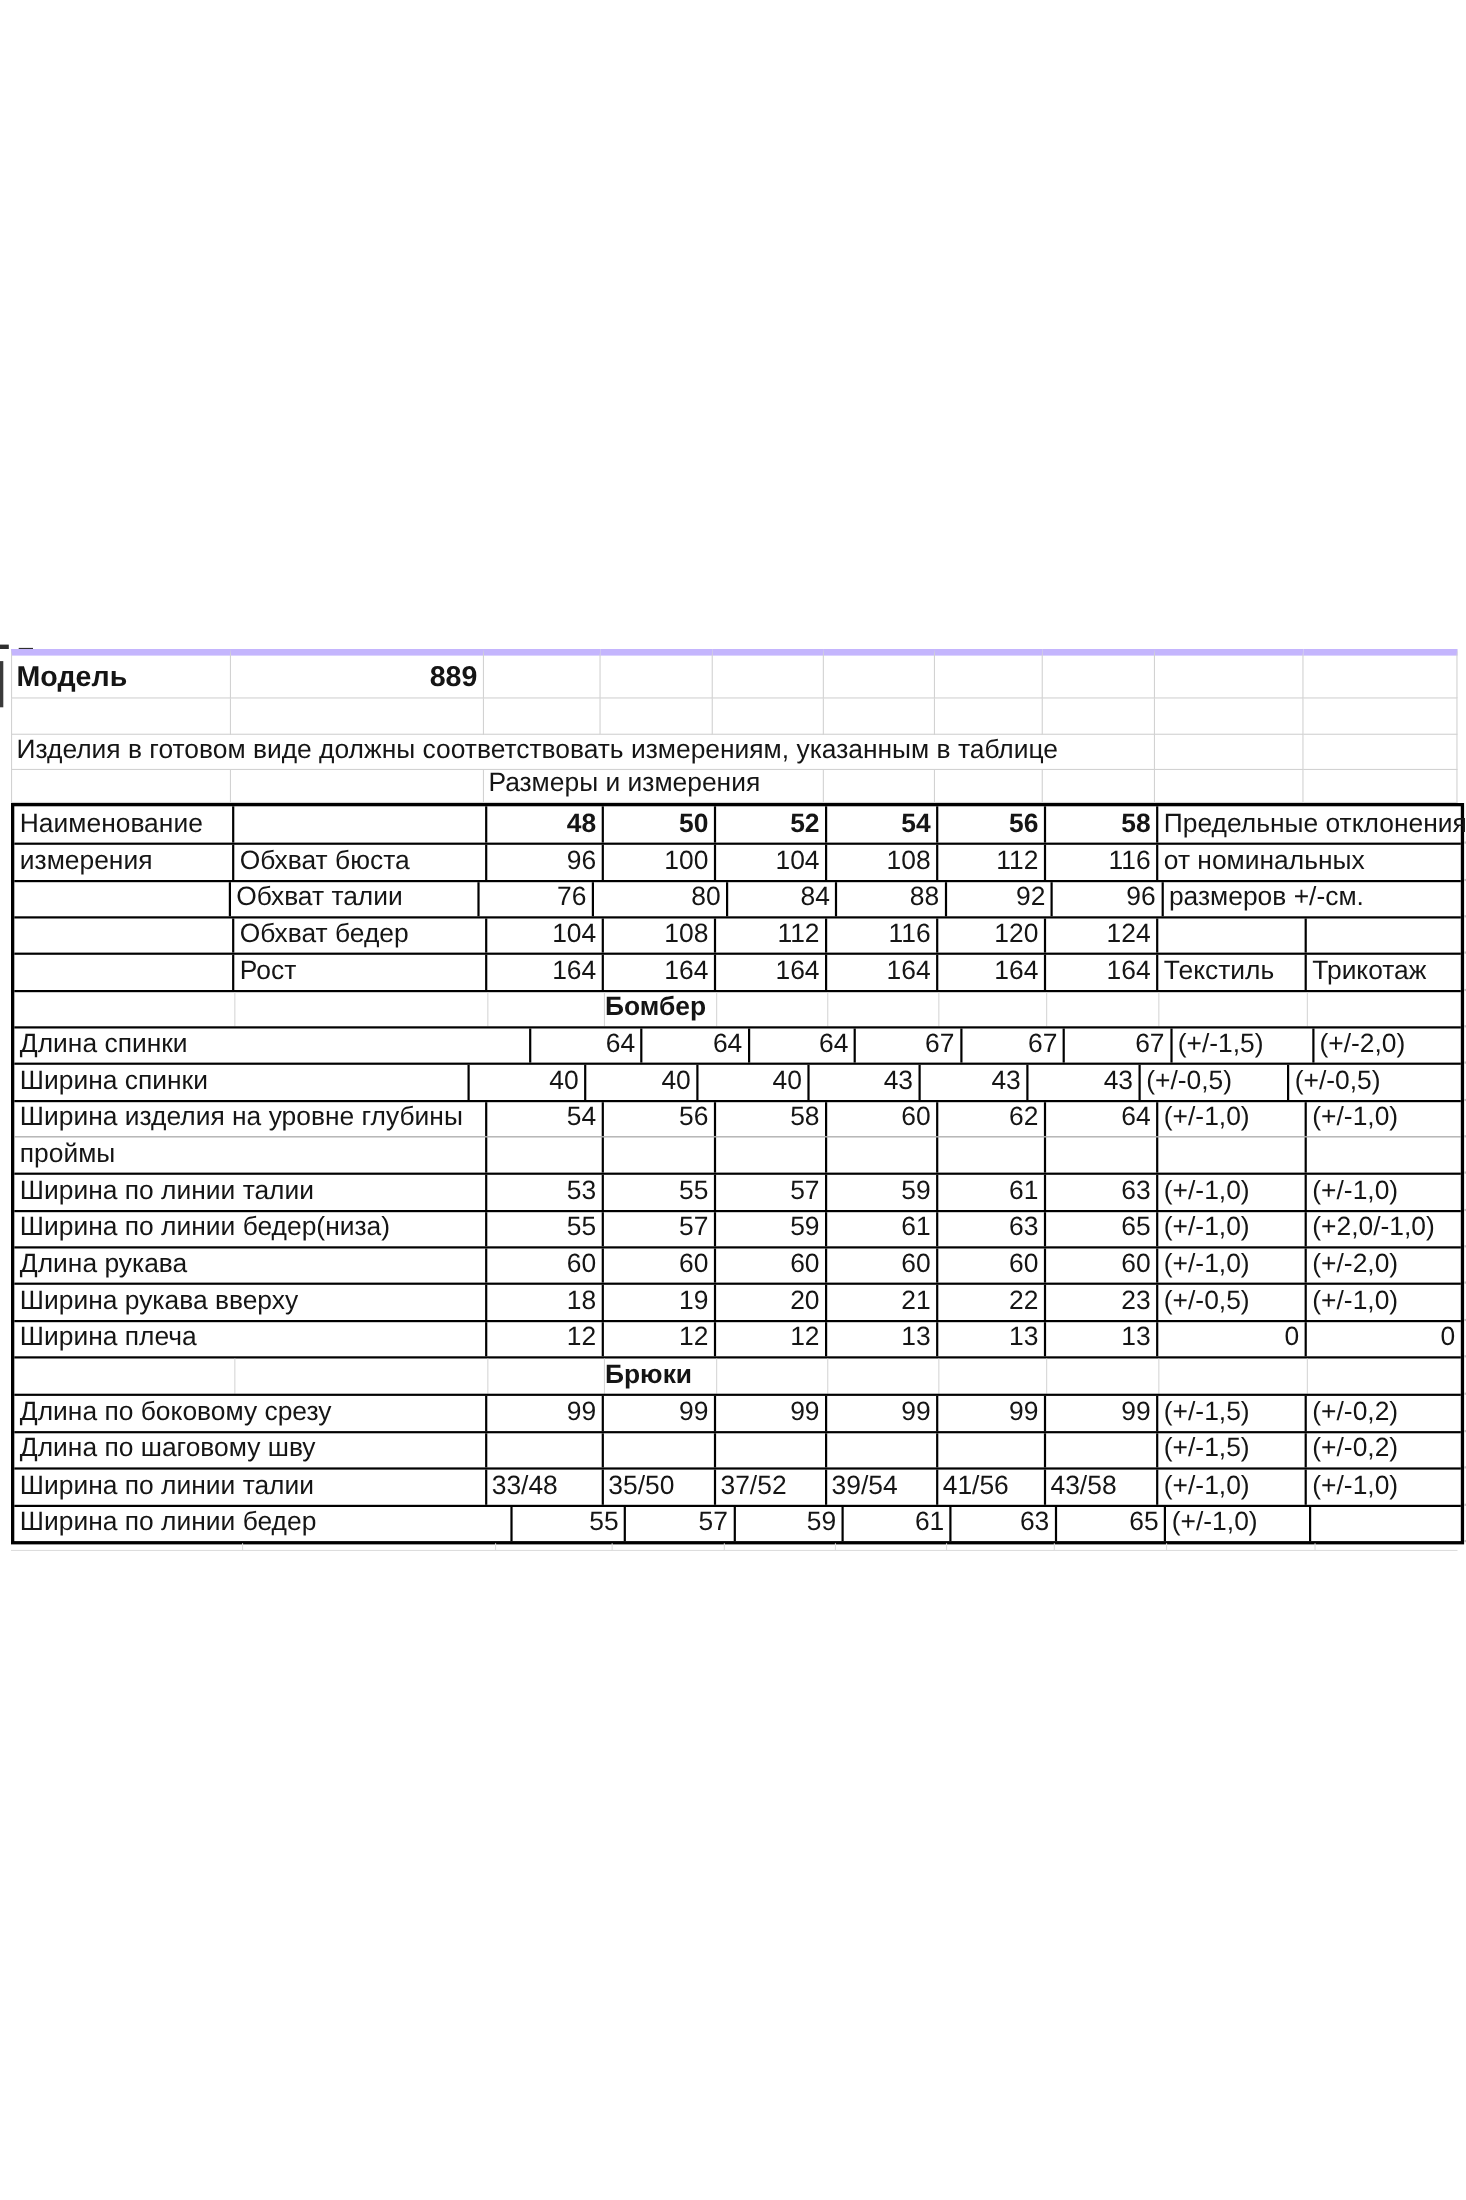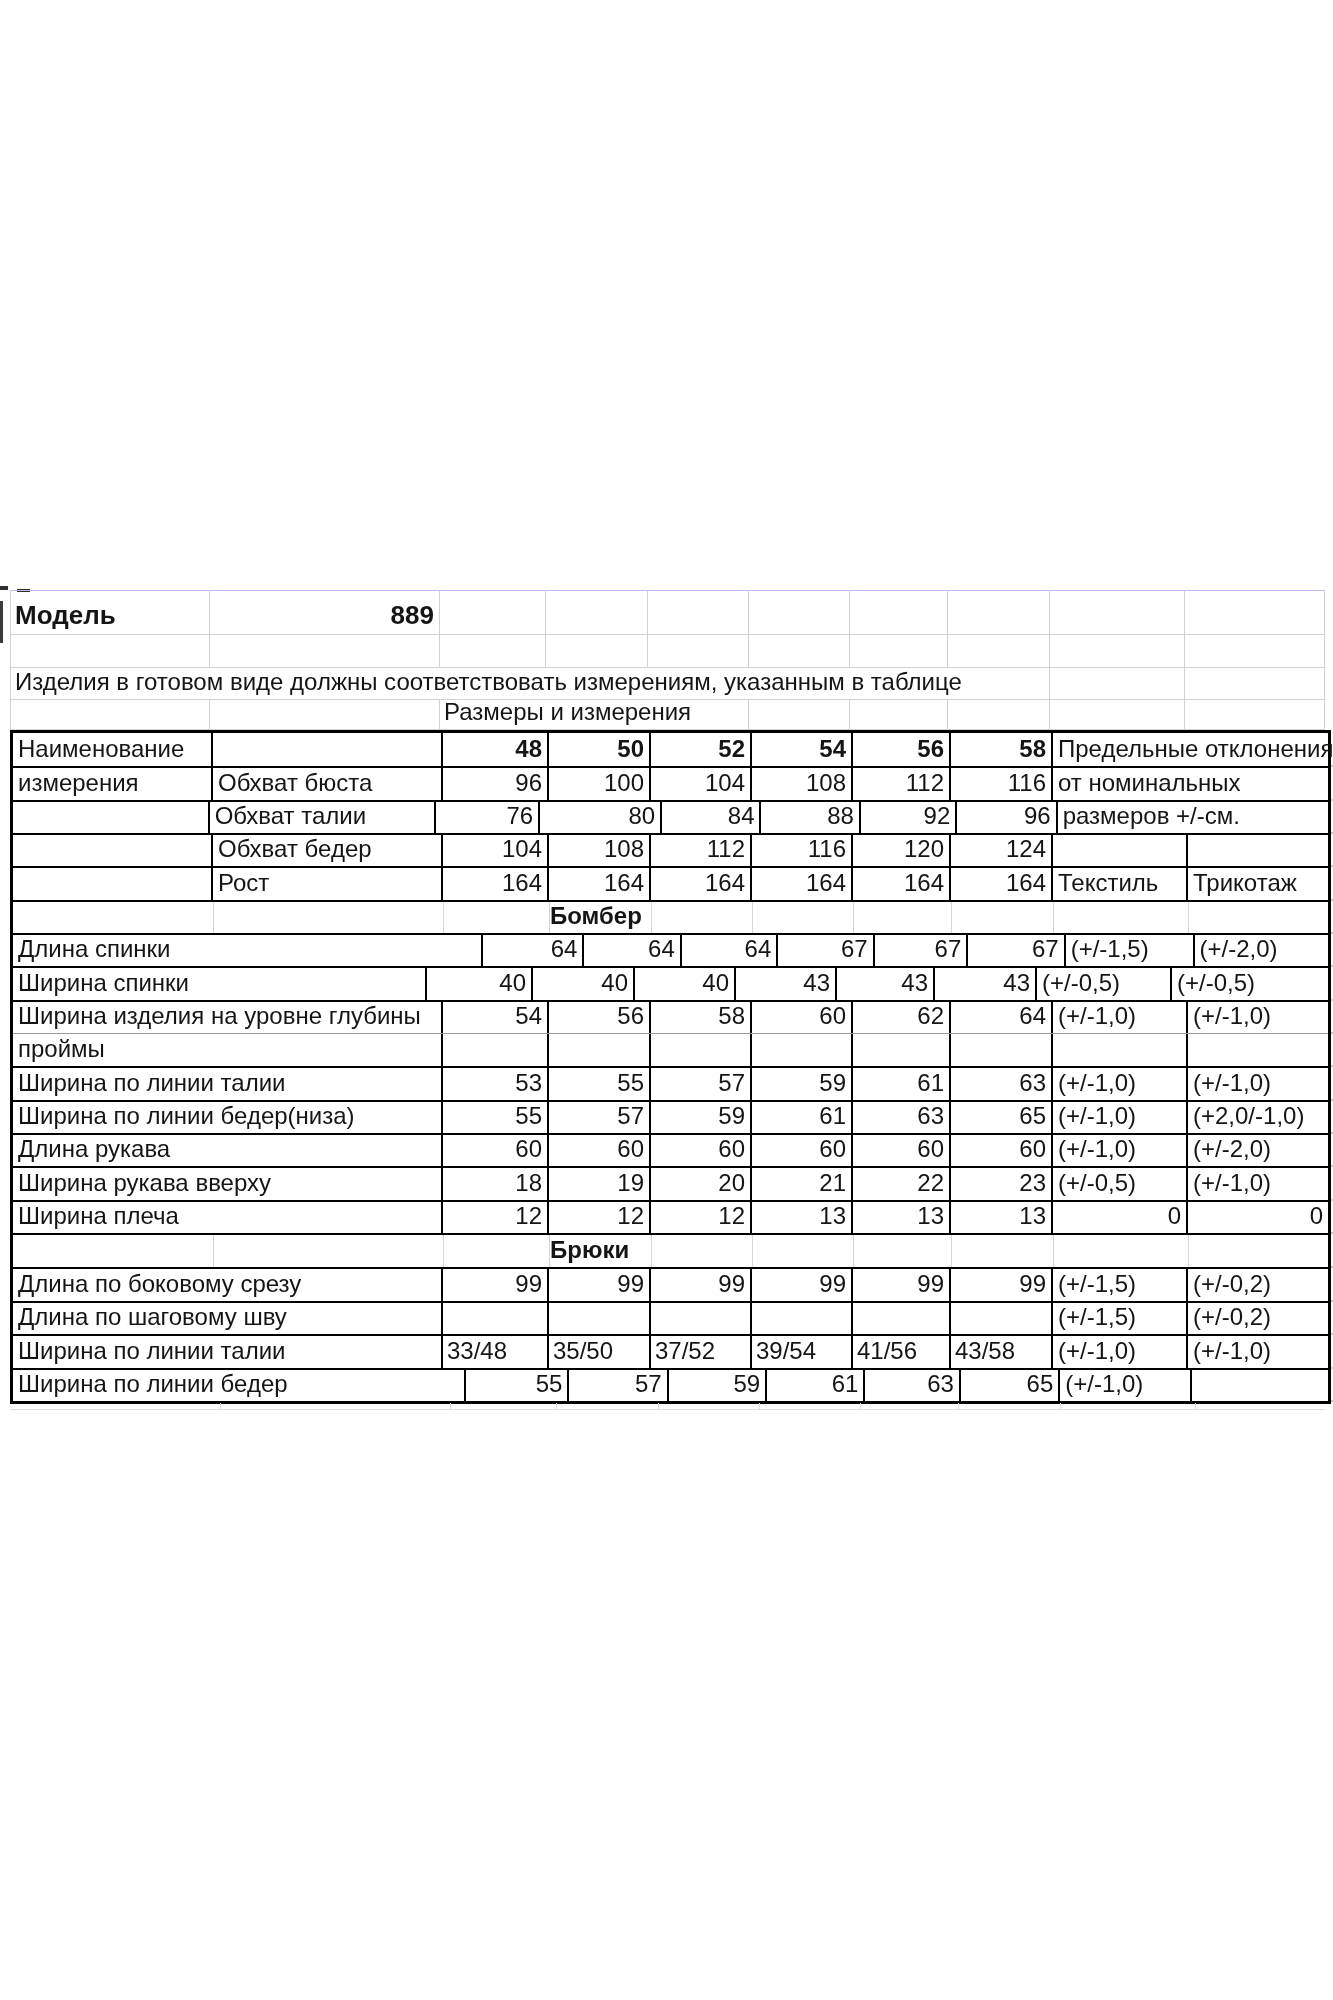--- a/index.html
+++ b/index.html
@@ -5,21 +5,21 @@
   html,body{margin:0;padding:0;background:#ffffff;}
   .sheet{position:relative;width:1333px;height:2000px;background:#ffffff;overflow:hidden;
          font-family:"Liberation Sans",sans-serif;color:#151515;}
   
   .pretable{position:absolute;left:10px;top:590px;}
   .prow{display:flex;}
   .pcell{box-sizing:border-box;border-right:1px solid #d2d2d2;border-bottom:1px solid #d2d2d2;
          font-size:24px;display:flex;align-items:flex-end;padding:0 4px 3px 4px;
          white-space:nowrap;overflow:visible;}
   .prow .pcell:first-child{border-left:1px solid #d2d2d2;}
-  .prow.first .pcell{border-top:1px solid #c4b5fd;}
+  .prow.first .pcell{border-top:6px solid #c4b5fd;}
   .h45{height:45px}.h33{height:33px}.h32{height:32px}.h30{height:30px}
   .ca{width:200px}.cb{width:230px}.c1{width:106px}.c2{width:102px}.c3{width:101px}
   .c4{width:101px}.c5{width:98px}.c6{width:102px}.c7{width:135px}.c8{width:140px}
   .span8{width:1040px}.span3{width:309px}
   .b{font-weight:bold}
   .right{justify-content:flex-end;padding-right:5px;}
   .model{font-size:26px;}
   
   .maintable{position:absolute;left:10px;top:730px;box-sizing:border-box;
              border:3px solid #000;background:#fff;width:1321px;}

